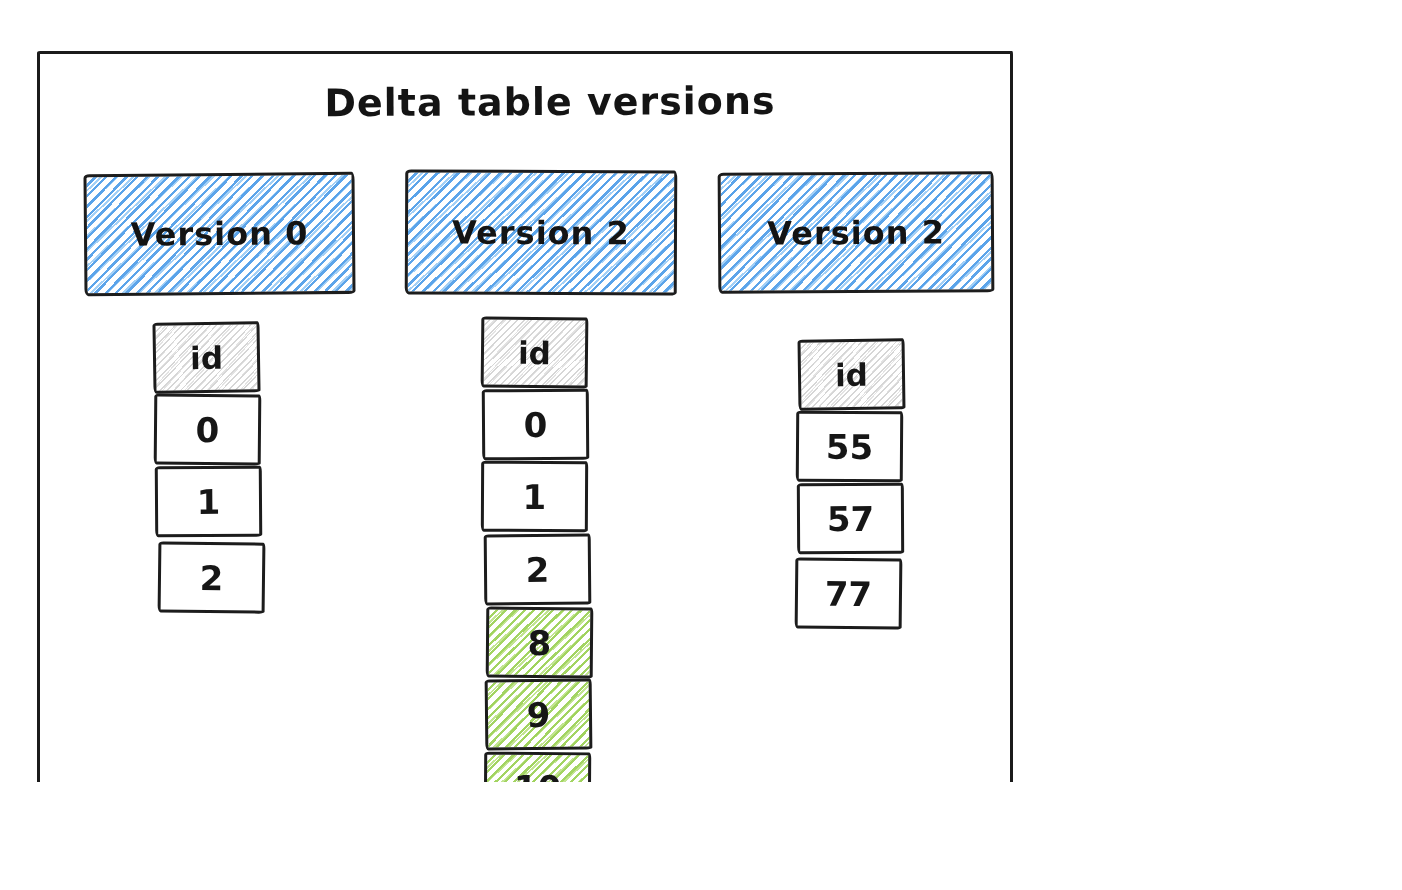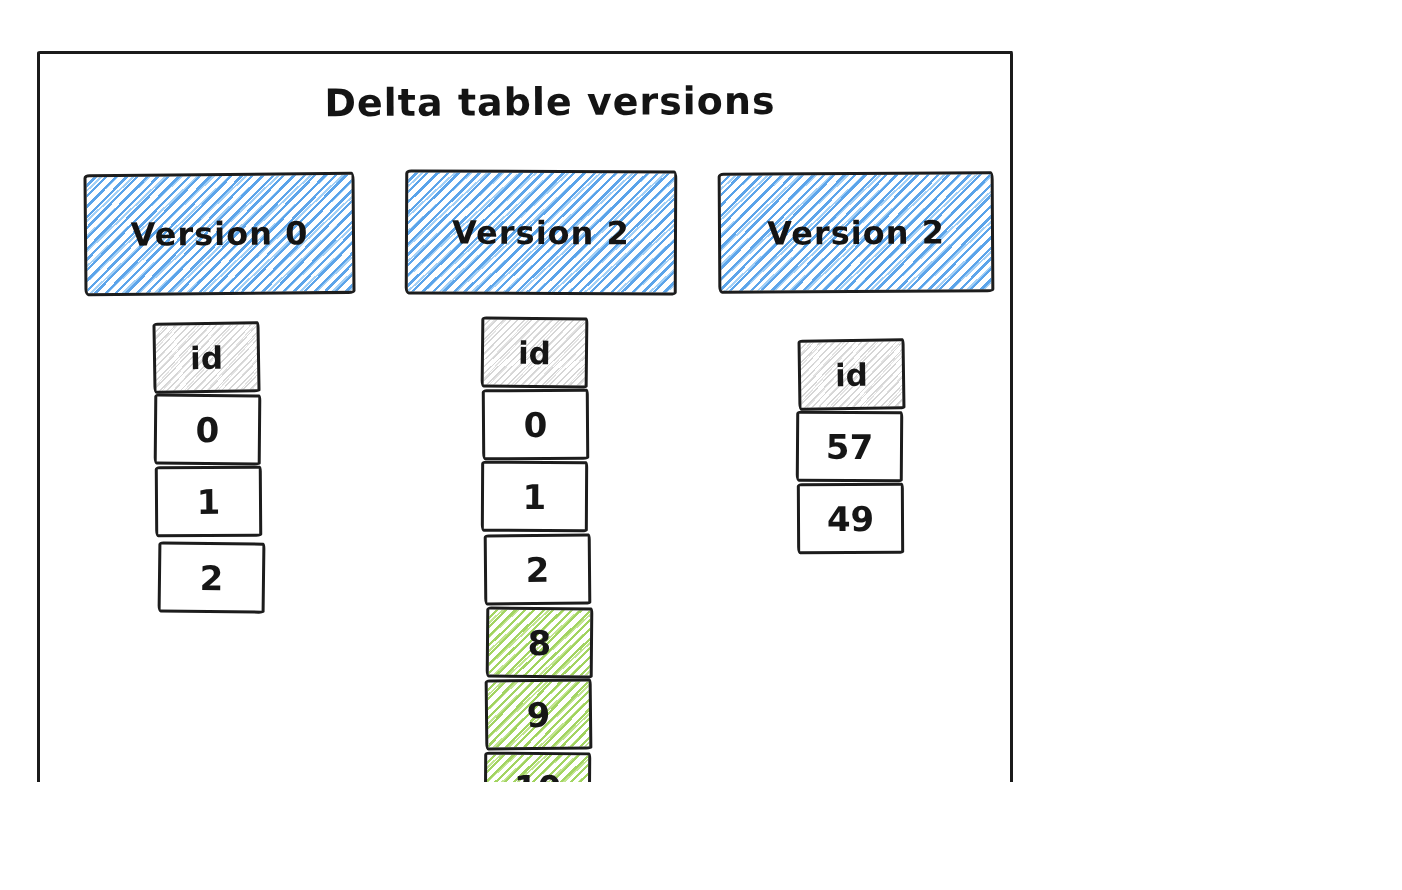--- a/index.html
+++ b/index.html
@@ -155,20 +155,23 @@
     <div class="cell added">
       <span>10</span>
     </div>
   </div>
 
   <div class="column v2">
     <div class="cell head">
       <span>id</span>
     </div>
     <div class="cell">
+      <span>55</span>
+    </div>
+    <div class="cell">
       <span>57</span>
     </div>
     <div class="cell">
-      <span>49</span>
+      <span>77</span>
     </div>
   </div>
 
 </div>
 
 </body></html>

